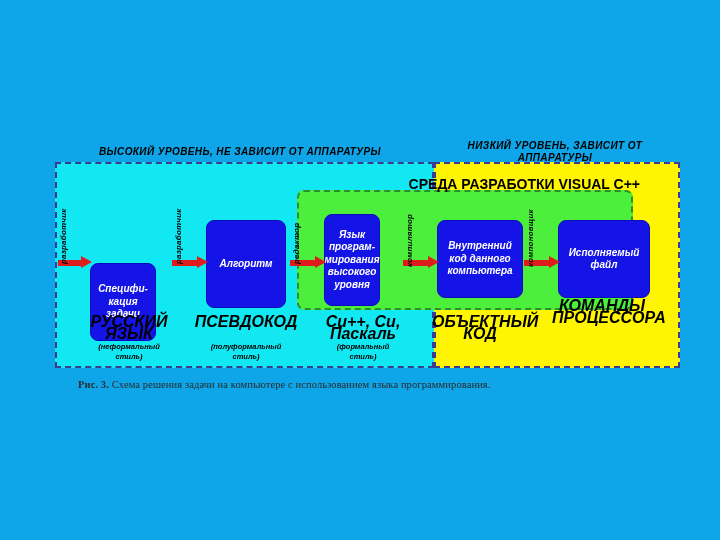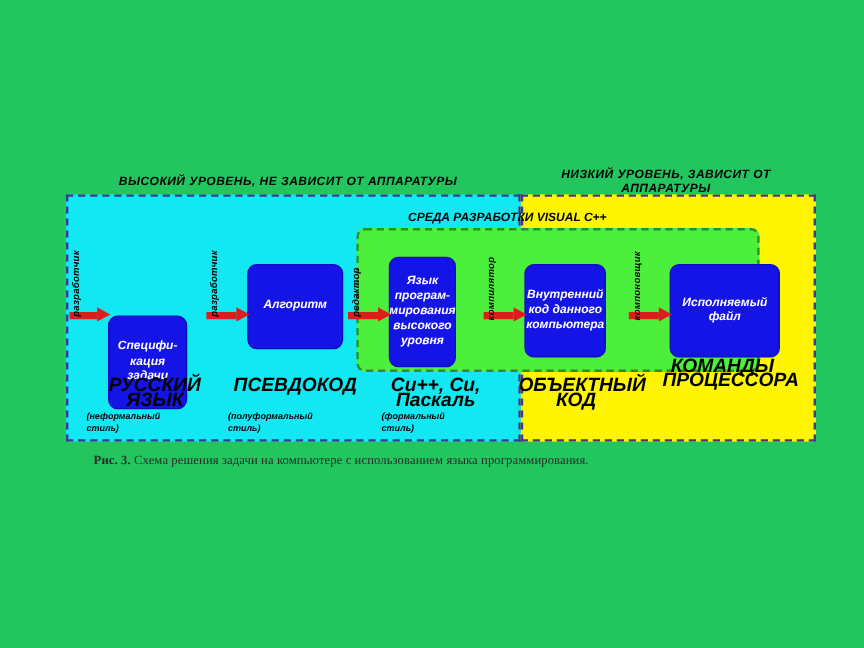--- a/index.html
+++ b/index.html
@@ -12,21 +12,21 @@
     height: 540px;
     position: relative;
     font-family: "Liberation Sans", sans-serif;
     overflow: hidden;
   }
 
   #slide {
     position: absolute;
     left: 0; top: 0;
     width: 720px; height: 540px;
-    background: #22c55e;
+    background: #0ea5e9;
   }
 
   
   .top-caption {
     position: absolute;
     font-style: italic;
     font-weight: bold;
     font-size: 10px;
     color: #000000;
     letter-spacing: 0.4px;
@@ -64,25 +64,24 @@
     left: 297px; top: 190px;
     width: 336px; height: 120px;
     background: #4cf03c;
     border: 2px dashed #2b8f2b;
     border-radius: 7px;
   }
   #cap-ide {
     position: absolute;
     left: 340px; top: 176px;
     width: 300px;
-    font-style: italic;
-    font-weight: bold;
-    font-size: 10px;
-    color: #000000;
-    text-align: left;
+    font-weight: bold;
+    font-size: 14px;
+    color: #000000;
+    text-align: right;
     white-space: nowrap;
     z-index: 6;
   }
 
   
   .pbox {
     position: absolute;
     box-sizing: border-box;
     background: #1414e6;
     border: 1px solid #0b0bbd;
@@ -94,23 +93,23 @@
     line-height: 12.5px;
     text-align: center;
     display: flex;
     align-items: center;
     justify-content: center;
     padding: 2px 3px;
     z-index: 5;
     white-space: pre-line;
   }
   #box1 { left: 90px;  top: 220px; width: 66px; height: 78px; margin-top: 43px; }
-  #box2 { left: 206px; top: 220px; width: 80px; height: 71px; }
+  #box2 { left: 206px; top: 220px; width: 80px; height: 88px; }
   #box3 { left: 324px; top: 214px; width: 56px; height: 92px; }
-  #box4 { left: 437px; top: 220px; width: 68px; height: 78px; }
+  #box4 { left: 437px; top: 220px; width: 86px; height: 78px; }
   #box5 { left: 558px; top: 220px; width: 92px; height: 78px; }
 
   
   .arrow {
     position: absolute;
     height: 13px;
     z-index: 7;
   }
   .arrow .shaft {
     position: absolute;
@@ -163,21 +162,21 @@
     font-style: italic;
     font-weight: bold;
     font-size: 16px;
     color: #000000;
     line-height: 12px;
     z-index: 6;
     white-space: pre-line;
   }
   .usub {
     position: absolute;
-    text-align: left;
+    text-align: center;
     font-style: italic;
     font-weight: bold;
     font-size: 7.5px;
     color: #000000;
     line-height: 9.5px;
     z-index: 6;
     white-space: pre-line;
   }
   #ul1 { left: 72px;  top: 316px; width: 114px; }
   #ul2 { left: 190px; top: 316px; width: 112px; }

